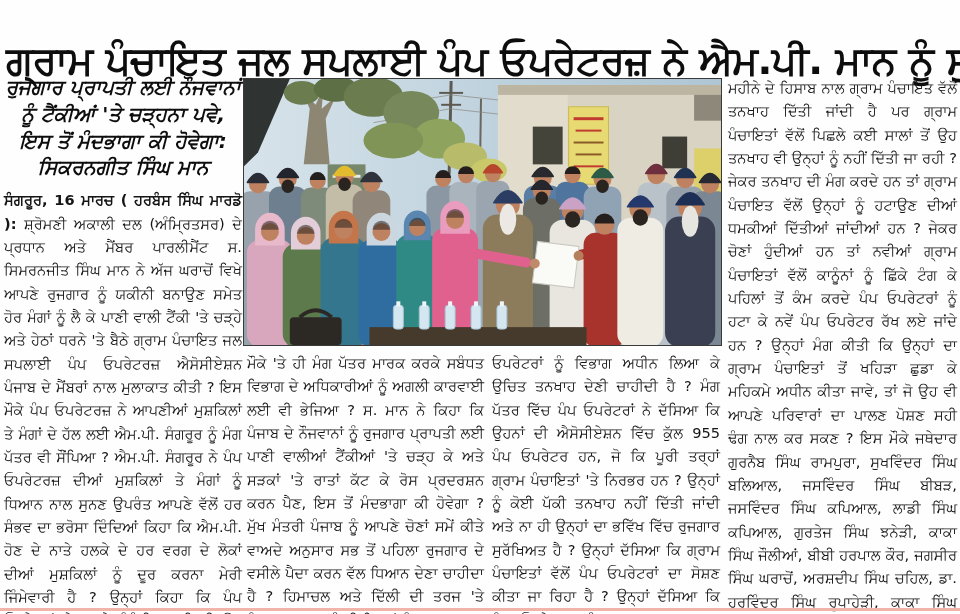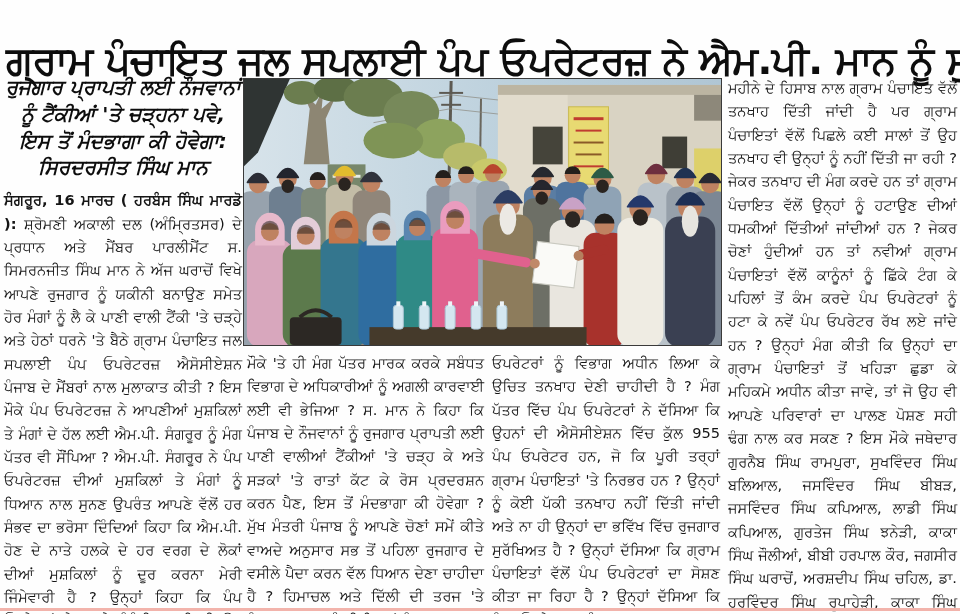--- a/index.html
+++ b/index.html
@@ -30,21 +30,21 @@
   .bottom-rule{position:absolute;left:0;top:608px;width:960px;height:3px;background:#f2b3ab;}
 </style>
 </head>
 <body>
 
 <div class="page">
 
   <h1 class="headline">ਗ੍ਰਾਮ ਪੰਚਾਇਤ ਜਲ ਸਪਲਾਈ ਪੰਪ ਓਪਰੇਟਰਜ਼ ਨੇ ਐਮ.ਪੀ. ਮਾਨ ਨੂੰ ਸੁਣਾਇਆ ਦੁਖੜਾ</h1>
 
   <div class="col1">
-    <div class="subheadline">ਰੁਜਗਾਰ ਪ੍ਰਾਪਤੀ ਲਈ ਨੌਜਵਾਨਾਂ ਨੂੰ ਟੈਂਕੀਆਂ 'ਤੇ ਚੜ੍ਹਨਾ ਪਵੇ, ਇਸ ਤੋਂ ਮੰਦਭਾਗਾ ਕੀ ਹੋਵੇਗਾ: ਸਿਰਦਰਸੀਤ ਸਿੰਘ ਮਾਨ</div>
+    <div class="subheadline">ਰੁਜਗਾਰ ਪ੍ਰਾਪਤੀ ਲਈ ਨੌਜਵਾਨਾਂ ਨੂੰ ਟੈਂਕੀਆਂ 'ਤੇ ਚੜ੍ਹਨਾ ਪਵੇ, ਇਸ ਤੋਂ ਮੰਦਭਾਗਾ ਕੀ ਹੋਵੇਗਾ: ਸਿਕਰਨਗੀਤ ਸਿੰਘ ਮਾਨ</div>
     <div class="body-text">
       <b>ਸੰਗਰੂਰ, 16 ਮਾਰਚ ( ਹਰਬੰਸ ਸਿੰਘ ਮਾਰਡੋ ):</b>
       <span>ਸ਼੍ਰੋਮਣੀ ਅਕਾਲੀ ਦਲ (ਅੰਮ੍ਰਿਤਸਰ) ਦੇ ਪ੍ਰਧਾਨ ਅਤੇ ਮੈਂਬਰ ਪਾਰਲੀਮੈਂਟ ਸ. ਸਿਮਰਨਜੀਤ ਸਿੰਘ ਮਾਨ ਨੇ ਅੱਜ ਘਰਾਚੋਂ ਵਿਖੇ ਆਪਣੇ ਰੁਜਗਾਰ ਨੂੰ ਯਕੀਨੀ ਬਨਾਉਣ ਸਮੇਤ ਹੋਰ ਮੰਗਾਂ ਨੂੰ ਲੈ ਕੇ ਪਾਣੀ ਵਾਲੀ ਟੈਂਕੀ 'ਤੇ ਚੜ੍ਹੇ ਅਤੇ ਹੇਠਾਂ ਧਰਨੇ 'ਤੇ ਬੈਠੇ ਗ੍ਰਾਮ ਪੰਚਾਇਤ ਜਲ ਸਪਲਾਈ ਪੰਪ ਓਪਰੇਟਰਜ਼ ਐਸੋਸੀਏਸ਼ਨ ਪੰਜਾਬ ਦੇ ਮੈਂਬਰਾਂ ਨਾਲ ਮੁਲਾਕਾਤ ਕੀਤੀ ? ਇਸ ਮੌਕੇ ਪੰਪ ਓਪਰੇਟਰਜ਼ ਨੇ ਆਪਣੀਆਂ ਮੁਸ਼ਕਿਲਾਂ ਤੇ ਮੰਗਾਂ ਦੇ ਹੱਲ ਲਈ ਐਮ.ਪੀ. ਸੰਗਰੂਰ ਨੂੰ ਮੰਗ ਪੱਤਰ ਵੀ ਸੌਂਪਿਆ ? ਐਮ.ਪੀ. ਸੰਗਰੂਰ ਨੇ ਪੰਪ ਓਪਰੇਟਰਜ਼ ਦੀਆਂ ਮੁਸ਼ਕਿਲਾਂ ਤੇ ਮੰਗਾਂ ਨੂੰ ਧਿਆਨ ਨਾਲ ਸੁਨਣ ਉਪਰੰਤ ਆਪਣੇ ਵੱਲੋਂ ਹਰ ਸੰਭਵ ਦਾ ਭਰੋਸਾ ਦਿੰਦਿਆਂ ਕਿਹਾ ਕਿ ਐਮ.ਪੀ. ਹੋਣ ਦੇ ਨਾਤੇ ਹਲਕੇ ਦੇ ਹਰ ਵਰਗ ਦੇ ਲੋਕਾਂ ਦੀਆਂ ਮੁਸ਼ਕਿਲਾਂ ਨੂੰ ਦੂਰ ਕਰਨਾ ਮੇਰੀ ਜਿੰਮੇਵਾਰੀ ਹੈ ? ਉਨ੍ਹਾਂ ਕਿਹਾ ਕਿ ਪੰਪ ਓਪਰੇਟਰਾਂ ਦੇ ਮਸਲੇ ਸੰਬੰਧੀ ਜਲਦੀ ਹੀ ਉਹ ਸਬੰਧਤ ਵਿਭਾਗ ਦੇ ਅਧਿਕਾਰੀਆਂ ਨਾਲ ਗੱਲ ਕਰਨਗੇ ? ਉਨ੍ਹਾਂ ਨੇ</span>
     </div>
   </div>
 
   <figure class="photo">
     <svg viewBox="0 0 479 268" preserveAspectRatio="none">
       <defs>
         <linearGradient id="skyg" x1="0" y1="0" x2="1" y2="0">

